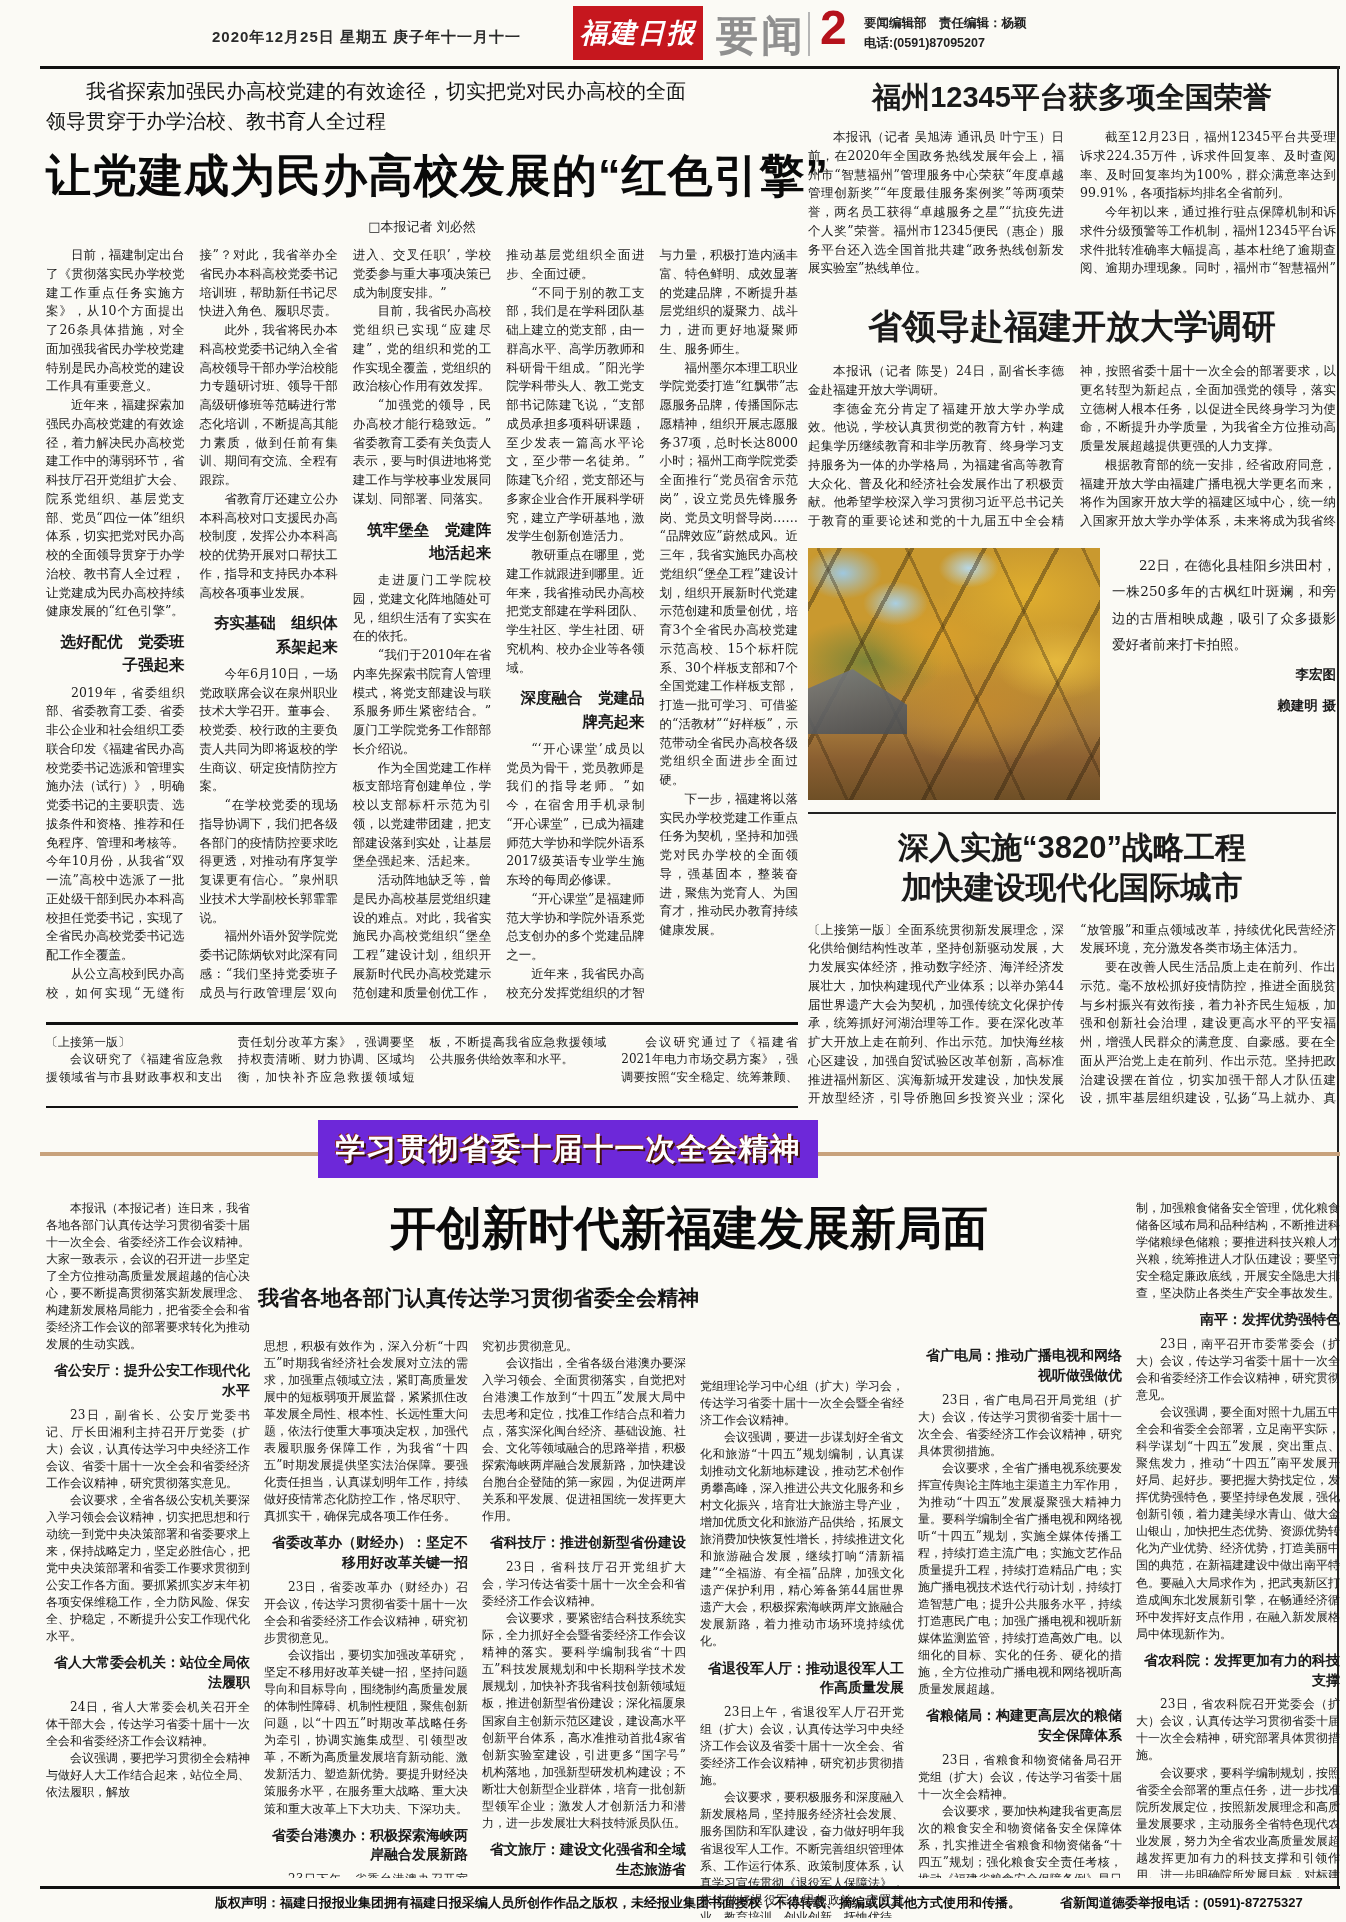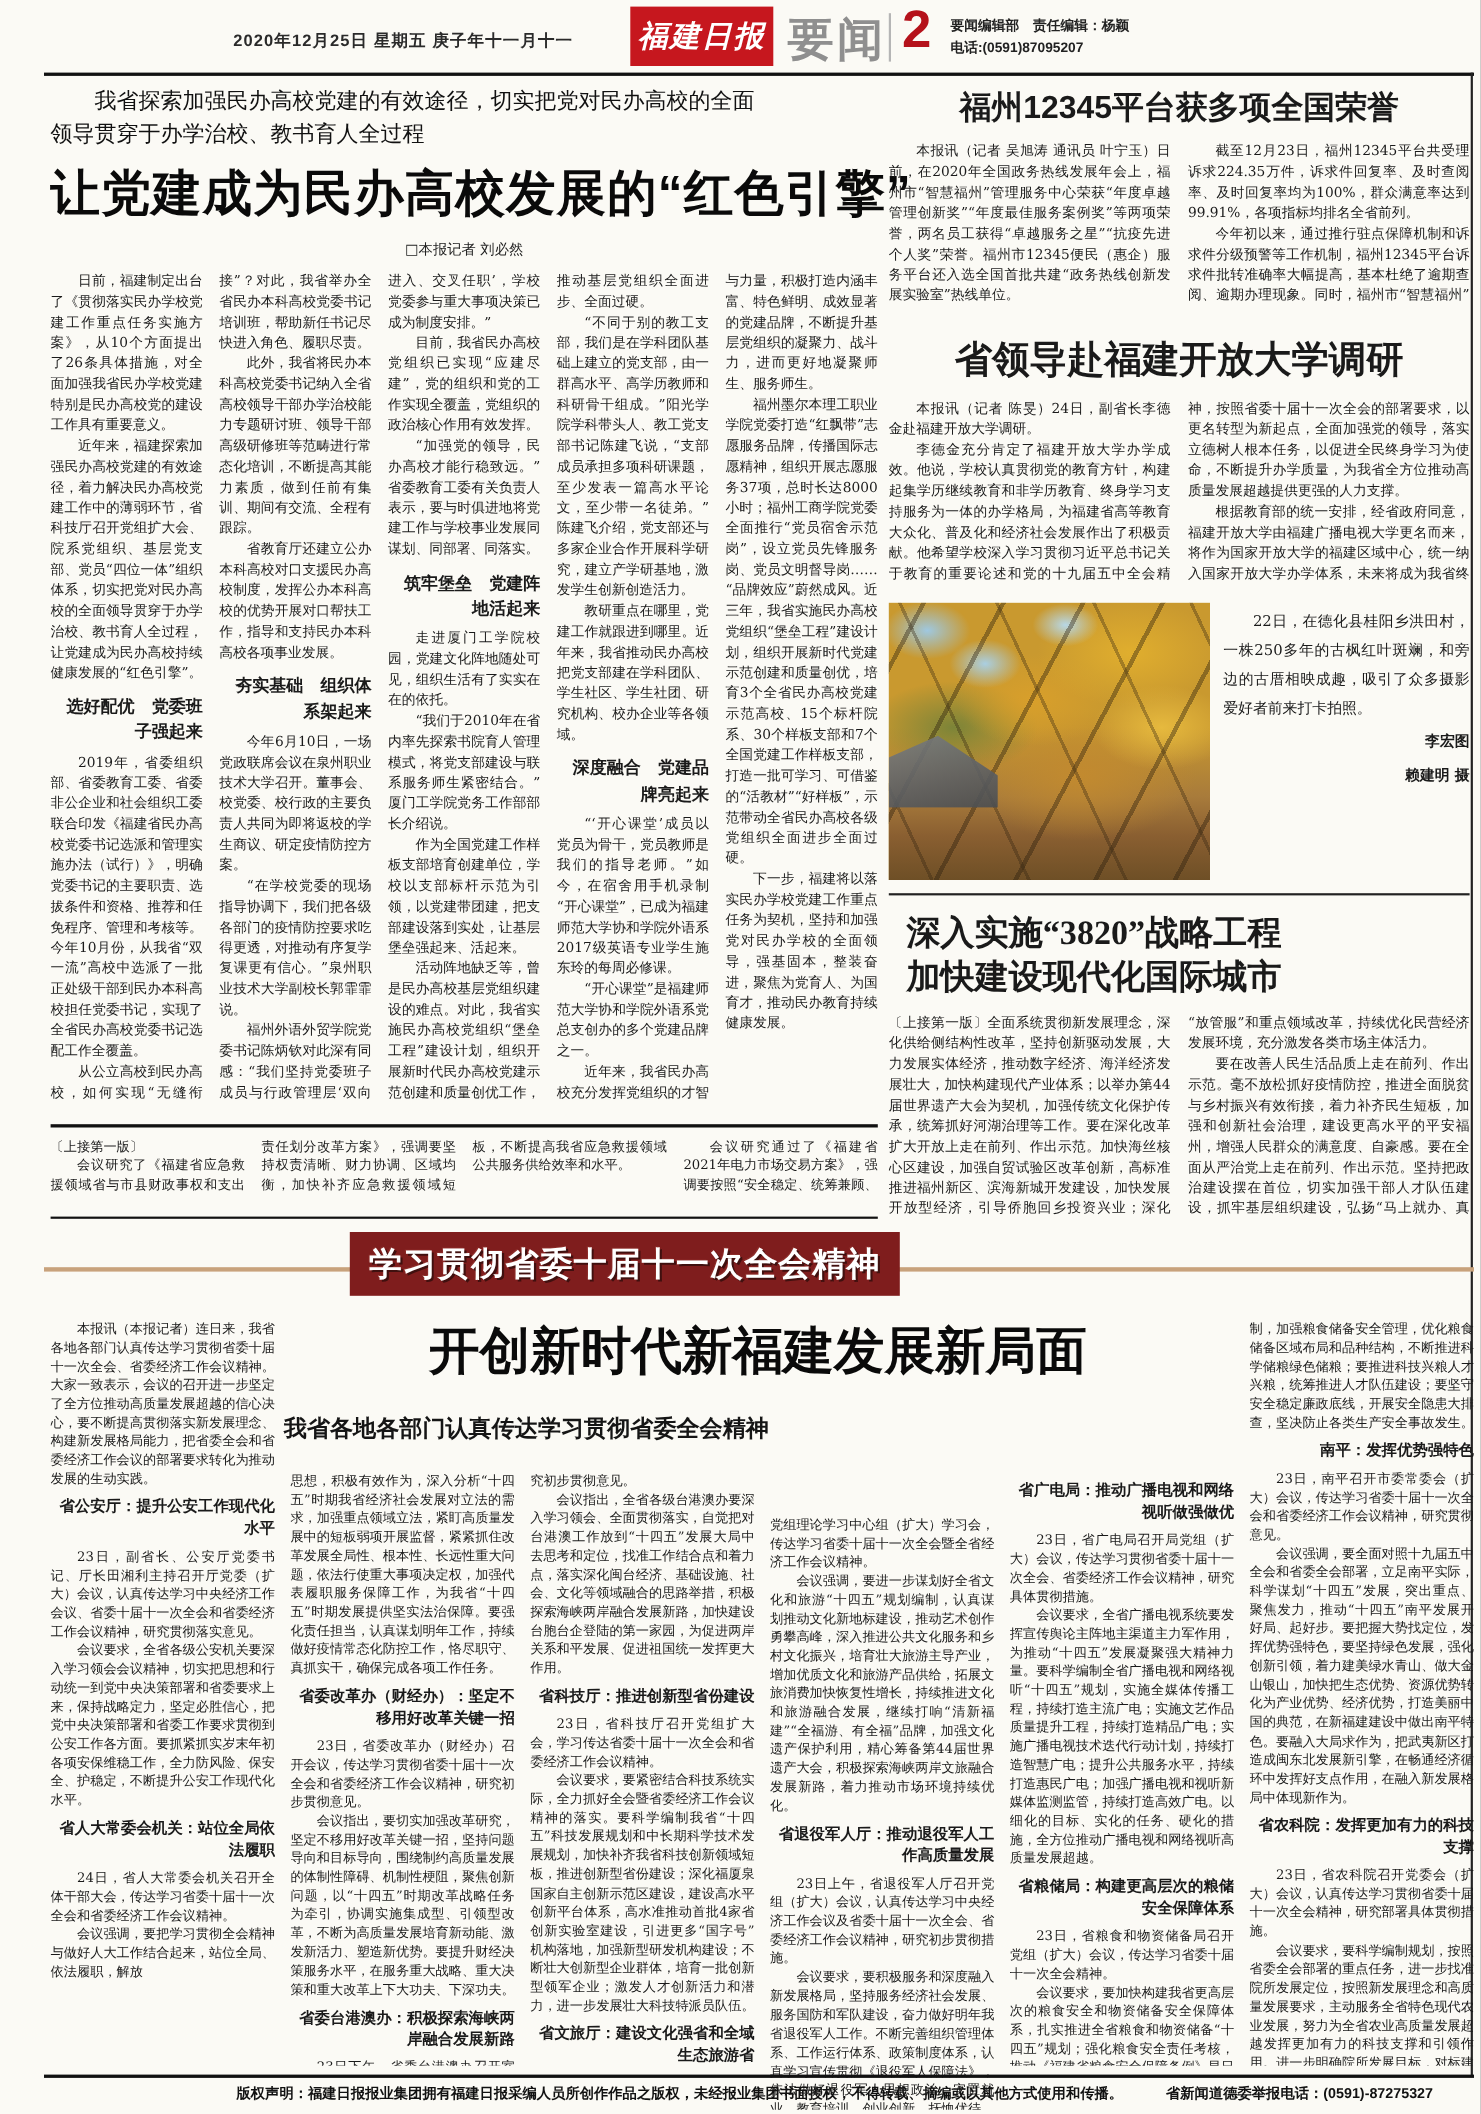--- a/index.html
+++ b/index.html
@@ -68,26 +68,26 @@
       repeating-linear-gradient(118deg, transparent 0 26px, rgba(42,30,14,.5) 26px 30px, transparent 30px 64px),
       repeating-linear-gradient(65deg, transparent 0 34px, rgba(48,34,16,.42) 34px 37px, transparent 37px 80px);}
   .photo::after{content:"";position:absolute;left:0;bottom:26%;width:34%;height:26%;opacity:.9;
     background:linear-gradient(165deg,#7a7d80 0%,#5c5f63 60%,#4a4d50 100%);
     clip-path:polygon(0 100%, 0 30%, 45% 0, 100% 55%, 100% 100%);}
   .caption{left:1112px;top:552px;width:224px;font-size:13.5px;line-height:1.95;text-align:justify;}
   .caption .cap{text-indent:2em;margin:0;}
   .caption .credit{text-align:right;margin:4px 0 0;font-weight:bold;}
   .rule-c{left:808px;top:812px;width:528px;height:2px;background:#222;}
   .a3820{left:808px;top:828px;}
-  .h-3820{font-size:31px;font-weight:bold;text-align:left;line-height:1.3;margin:0 16px 12px;
-          font-family:Liberation Serif, serif;}
+  .h-3820{font-size:31px;font-weight:bold;text-align:center;line-height:1.3;margin:0 16px 12px;
+          font-family:Liberation Sans, sans-serif;}
   .a3820 .cols2{height:196px;}
   
   .tan-rule{left:40px;top:1152px;width:1300px;height:4px;background:#c8a27c;}
-  .banner{left:318px;top:1120px;width:500px;height:58px;background:#7f1d1d;display:flex;
+  .banner{left:318px;top:1120px;width:500px;height:58px;background:#6d28d9;display:flex;
           align-items:center;justify-content:center;}
   .banner span{color:#fff;font-size:30px;font-weight:bold;letter-spacing:1px;
           font-family:"Liberation Sans",sans-serif;
           text-shadow:2px 2px 0 #40100f, -1px -1px 0 #8c2b28;}
   .h-sec2{left:258px;top:1198px;width:862px;text-align:center;font-size:46px;font-weight:bold;
           font-family:"Liberation Sans",sans-serif;color:#0a0a0a;}
   .sub-sec2{left:258px;top:1284px;width:862px;text-align:left;font-size:21px;font-weight:bold;
           font-family:"Liberation Sans",sans-serif;color:#151515;}
   .bcol{width:204px;font-size:12px;line-height:1.42;overflow:hidden;text-align:justify;}
   .bcol .sh{font-size:14px;padding:8px 0 6px;}

